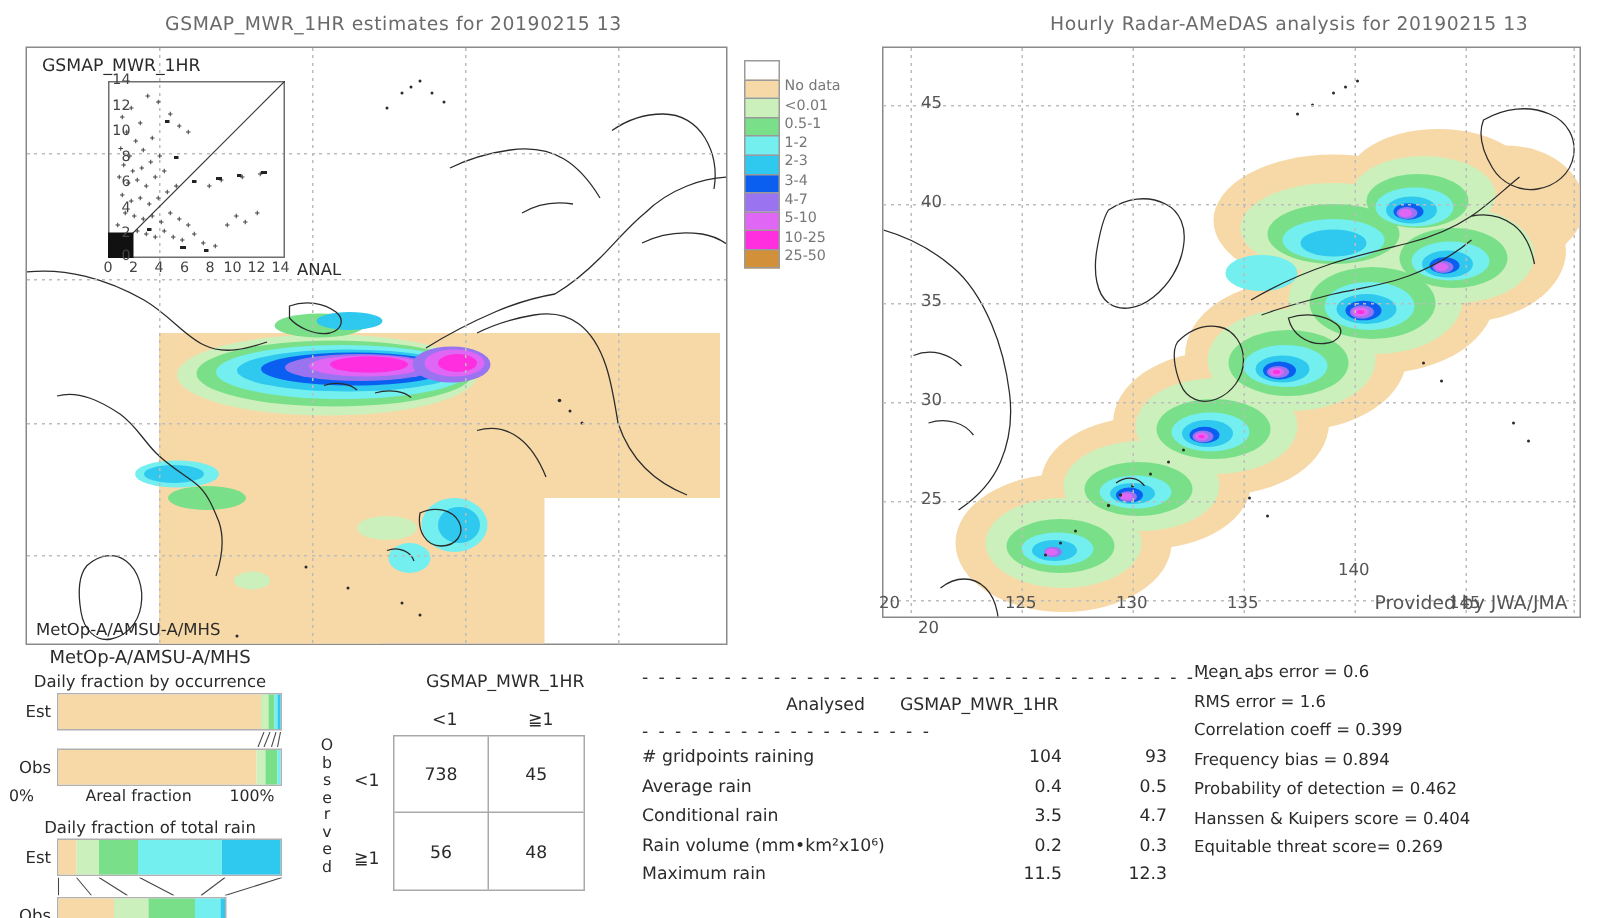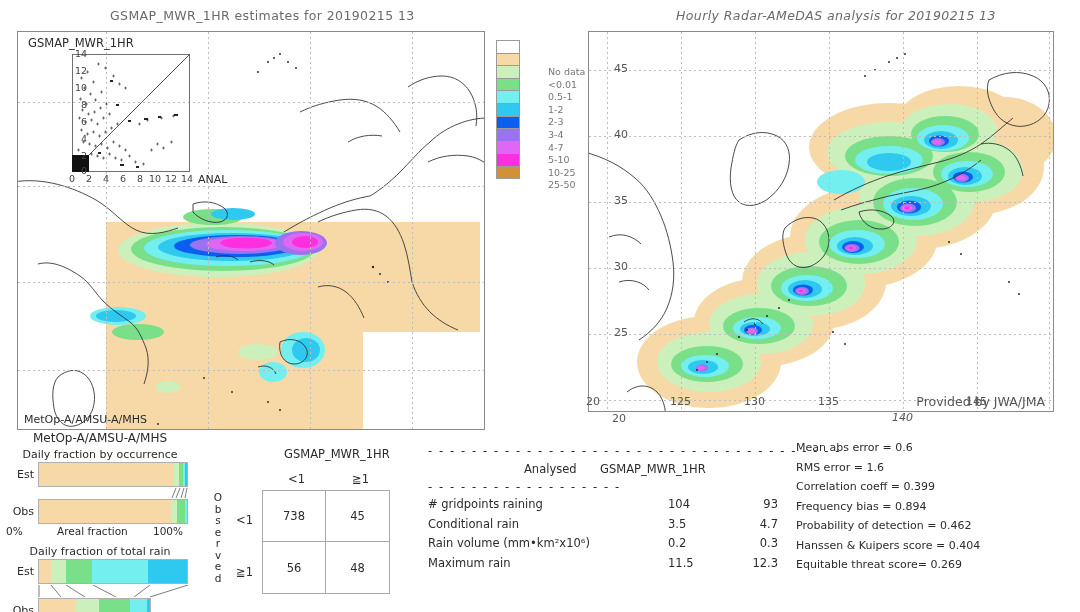--- a/index.html
+++ b/index.html
@@ -12,21 +12,21 @@
     position: relative;
   }
   .panel-title {
     position: absolute;
     font-size: 12.5px;
     color: #6a6a6a;
     letter-spacing: 0.4px;
     white-space: nowrap;
   }
   #left-title  { left: 110px; top: 8px; }
-  #right-title { left: 676px; top: 8px; font-style: italic; }
+  #right-title { left: 700px; top: 8px; }
 
   .map-frame {
     position: absolute;
     border: 1px solid #8a8a8a;
     background: #ffffff;
     overflow: hidden;
   }
   #left-map  { left: 17px;  top: 31px; width: 468px; height: 399px; }
   #right-map { left: 588px; top: 31px; width: 466px; height: 381px; }
 
@@ -68,21 +68,21 @@
   #anal-label { position: absolute; left: 172px; top: 137px; font-size: 11px; color: #2b2b2b; }
 
   .axis-tick {
     position: absolute; font-size: 11px; color: #555; white-space: nowrap;
   }
 
   
   #colorbar { position: absolute; left: 496px; top: 40px; width: 24px; }
   .cb-swatch { width: 24px; height: 12.6px; border: 1px solid #9a9a9a; border-bottom: none; }
   .cb-swatch:last-child { border-bottom: 1px solid #9a9a9a; }
-  #cb-labels { position: absolute; left: 548px; top: 52px; margin-top: 14px; }
+  #cb-labels { position: absolute; left: 523px; top: 52px; }
   .cb-label { height: 12.6px; font-size: 9.5px; color: #777; line-height: 12.6px; white-space: nowrap; }
 
   
   #frac-area { position: absolute; left: 0px; top: 430px; width: 200px; height: 182px; }
   .frac-caption { text-align: center; font-size: 11px; color: #2b2b2b; white-space: nowrap; }
   #sensor-repeat { text-align: center; font-size: 12px; color: #2b2b2b; margin-top: 1px; }
   .frac-row { position: relative; height: 27px; }
   .frac-rowlabel {
     position: absolute; left: 4px; top: 7px; width: 30px;
     text-align: right; font-size: 11px; color: #2b2b2b;
@@ -124,21 +124,21 @@
     font-size: 11.5px; color: #2b2b2b; letter-spacing: 1.6px;
     white-space: nowrap; overflow: hidden; height: 12px; margin-top: 1px;
   }
   #stats-body { position: relative; margin-top: 6px; }
   #stats-left { position: absolute; left: 0; top: 0; width: 360px; }
   .stats-colhdr { position: relative; height: 17px; font-size: 11.5px; color: #2b2b2b; }
   .stats-colhdr .a { position: absolute; left: 96px; }
   .stats-colhdr .b { position: absolute; left: 172px; }
   .stats-row { position: relative; height: 19.5px; font-size: 11.5px; color: #2b2b2b; }
   .stats-row .lab { position: absolute; left: 0; white-space: nowrap; }
-  .stats-row .v1 { position: absolute; left: 240px; width: 40px; }
+  .stats-row .v1 { position: absolute; left: 240px; width: 40px; text-align: right; }
   .stats-row .v2 { position: absolute; left: 310px; width: 40px; text-align: right; }
   #stats-right { position: absolute; left: 368px; top: -21px; }
   .score-row { height: 19.5px; font-size: 11px; color: #2b2b2b; white-space: nowrap; }
 </style>
 </head>
 <body>
 
 <div class="panel-title" id="left-title">GSMAP_MWR_1HR estimates for 20190215 13</div>
 <div class="panel-title" id="right-title">Hourly Radar-AMeDAS analysis for 20190215 13</div>
 
@@ -543,21 +543,21 @@
   <div class="gridline-h" style="top:302px"></div>
   <div class="gridline-h" style="top:368px"></div>
 
   <div class="map-corner-label" id="right-map-credit">Provided by JWA/JMA</div>
 </div>
 
 <div class="axis-tick" style="left:586px; top:395px;">20</div>
 <div class="axis-tick" style="left:670px; top:395px;">125</div>
 <div class="axis-tick" style="left:744px; top:395px;">130</div>
 <div class="axis-tick" style="left:818px; top:395px;">135</div>
-<div class="axis-tick" style="left:892px; top:411px;font-style:italic;">140</div>
+<div class="axis-tick" style="left:892px; top:373px;">140</div>
 <div class="axis-tick" style="left:966px; top:395px;">145</div>
 <div class="axis-tick" style="left:1042px; top:395px;margin-left:42px;">15</div>
 <div class="axis-tick" style="left:612px; top:412px;">20</div>
 
 <div class="axis-tick" style="left:614px; top:62px;">45</div>
 <div class="axis-tick" style="left:614px; top:128px;">40</div>
 <div class="axis-tick" style="left:614px; top:194px;">35</div>
 <div class="axis-tick" style="left:614px; top:260px;">30</div>
 <div class="axis-tick" style="left:614px; top:326px;">25</div>
 
@@ -666,20 +666,25 @@
       <div class="stats-colhdr">
         <span class="a">Analysed</span>
         <span class="b">GSMAP_MWR_1HR</span>
       </div>
       <div class="dashrule" style="width:250px;">- - - - - - - - - - - - - - - - - -</div>
 
       <div class="stats-row" style="margin-top:5px;">
         <span class="lab"># gridpoints raining</span>
         <span class="v1">104</span>
         <span class="v2">93</span>
+      </div>
+      <div class="stats-row">
+        <span class="lab">Average rain</span>
+        <span class="v1">0.4</span>
+        <span class="v2">0.5</span>
       </div>
       <div class="stats-row">
         <span class="lab">Conditional rain</span>
         <span class="v1">3.5</span>
         <span class="v2">4.7</span>
       </div>
       <div class="stats-row">
         <span class="lab">Rain volume (mm•km²x10⁶)</span>
         <span class="v1">0.2</span>
         <span class="v2">0.3</span>

